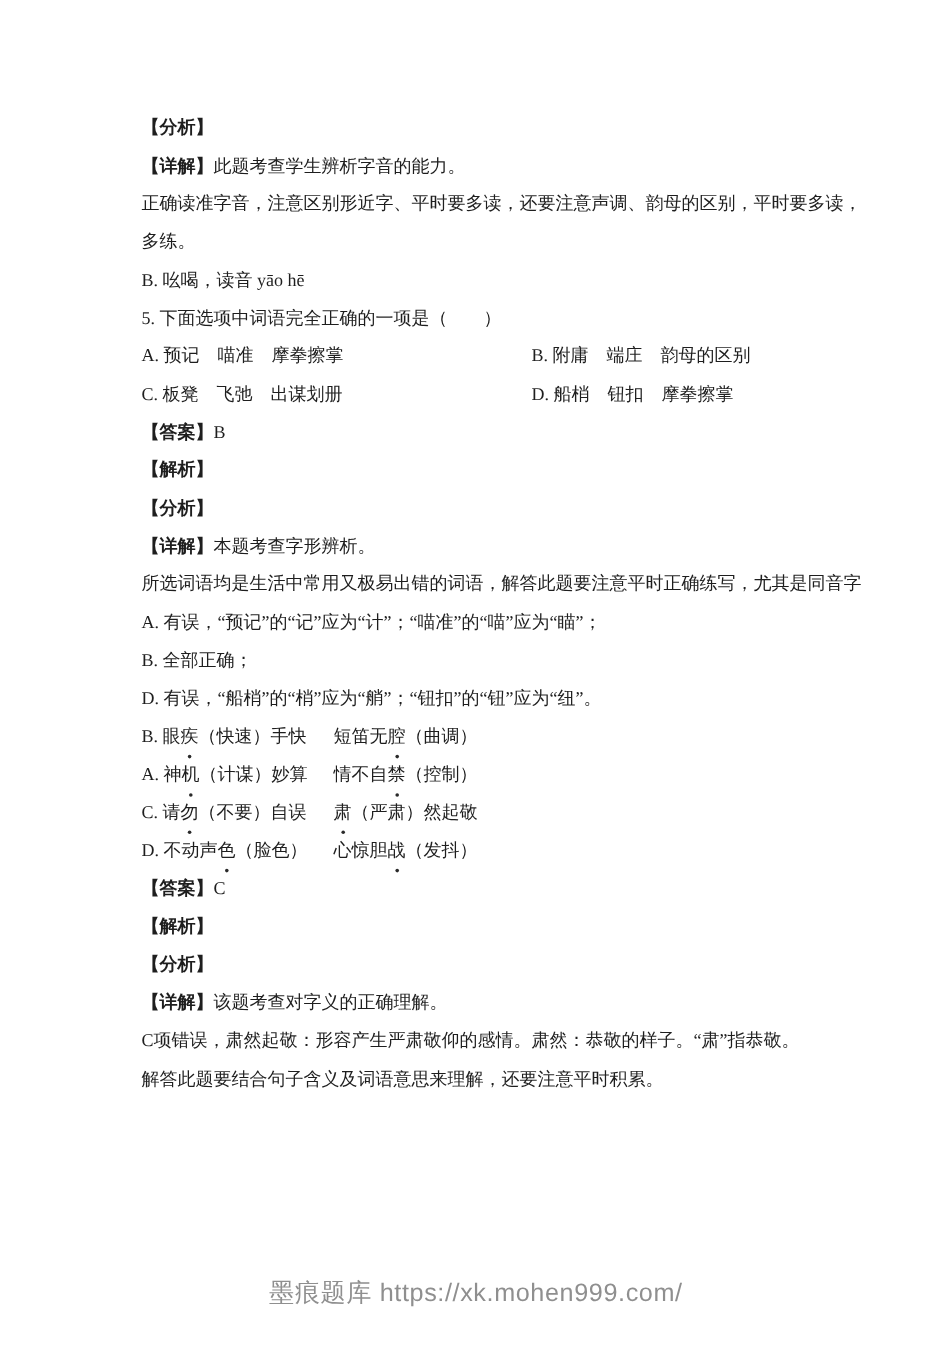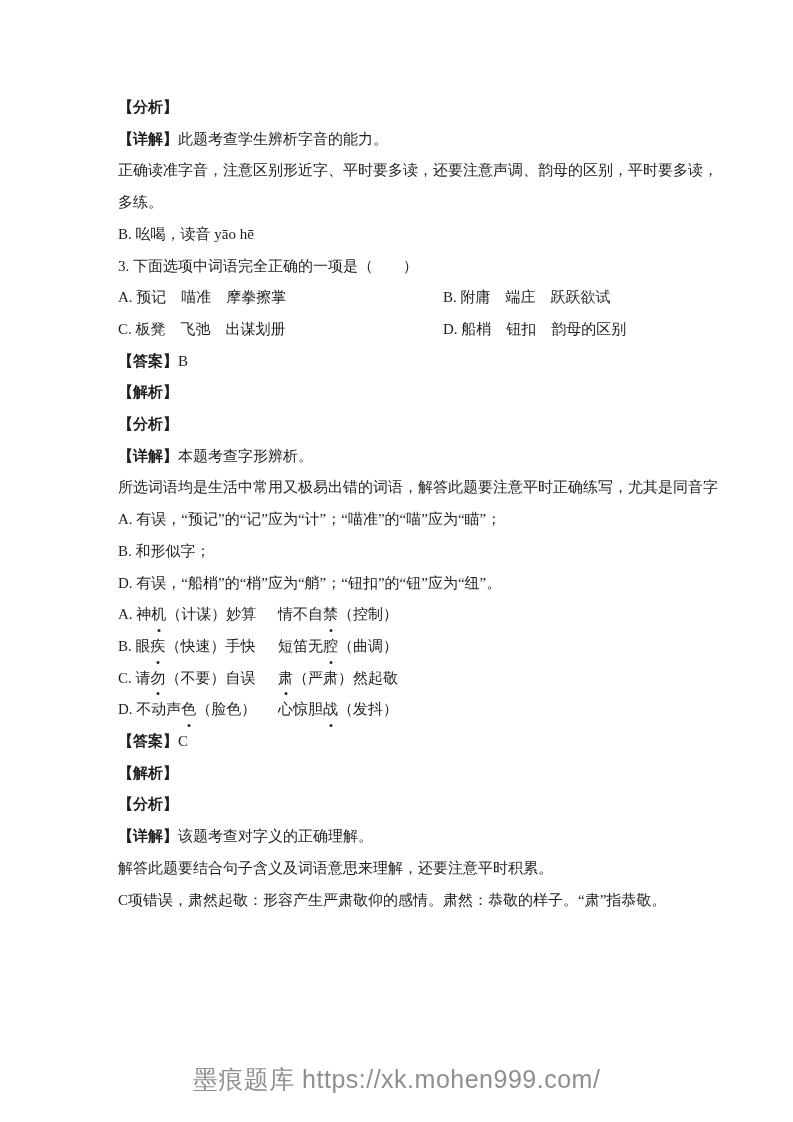--- a/index.html
+++ b/index.html
@@ -39,57 +39,57 @@
     background: #2a2a2a;
     border-radius: 50%;
   }
   .footer {
     position: absolute;
     left: 0;
     width: 100%;
     top: 1063px;
     text-align: center;
     font-family: "Liberation Sans", "DejaVu Sans", sans-serif;
-    font-size: 25px;
+    font-size: 21px;
     color: #8f8f8f;
     letter-spacing: 0.5px;
   }
 </style>
 </head>
 <body>
 
 <div class="page">
   <div class="content">
 
     <p class="line blabel">【分析】</p>
     <p class="line"><span class="blabel">【详解】</span><span>此题考查学生辨析字音的能力。</span></p>
     <p class="line">正确读准字音，注意区别形近字、平时要多读，还要注意声调、韵母的区别，平时要多读，</p>
     <p class="line">多练。</p>
     <p class="line">B. 吆喝，读音 yāo hē</p>
 
-    <p class="line">3. 下面选项中词语完全正确的一项是（　　）</p>
-    <p class="line"><span class="q3left">A. 预记　喵准　摩拳擦掌</span><span>B. 附庸　端庄　跃跃欲试</span></p>
-    <p class="line"><span class="q3left">C. 板凳　飞弛　出谋划册</span><span>D. 船梢　钮扣　韵母的区别</span></p>
+    <p class="line">5. 下面选项中词语完全正确的一项是（　　）</p>
+    <p class="line"><span class="q3left">A. 预记　喵准　摩拳擦掌</span><span>B. 附庸　端庄　韵母的区别</span></p>
+    <p class="line"><span class="q3left">C. 板凳　飞弛　出谋划册</span><span>D. 船梢　钮扣　摩拳擦掌</span></p>
     <p class="line"><span class="blabel">【答案】</span><span>B</span></p>
     <p class="line blabel">【解析】</p>
     <p class="line blabel">【分析】</p>
     <p class="line"><span class="blabel">【详解】</span><span>本题考查字形辨析。</span></p>
     <p class="line">所选词语均是生活中常用又极易出错的词语，解答此题要注意平时正确练写，尤其是同音字</p>
     <p class="line">A. 有误，“预记”的“记”应为“计”；“喵准”的“喵”应为“瞄”；</p>
-    <p class="line">B. 和形似字；</p>
+    <p class="line">B. 全部正确；</p>
     <p class="line">D. 有误，“船梢”的“梢”应为“艄”；“钮扣”的“钮”应为“纽”。</p>
 
+    <p class="line"><span class="q4left"><span>B. 眼</span><span class="em-dot">疾</span><span>（快速）手快</span></span><span><span>短笛无</span><span class="em-dot">腔</span><span>（曲调）</span></span></p>
     <p class="line"><span class="q4left"><span>A. 神</span><span class="em-dot">机</span><span>（计谋）妙算</span></span><span><span>情不自</span><span class="em-dot">禁</span><span>（控制）</span></span></p>
-    <p class="line"><span class="q4left"><span>B. 眼</span><span class="em-dot">疾</span><span>（快速）手快</span></span><span><span>短笛无</span><span class="em-dot">腔</span><span>（曲调）</span></span></p>
     <p class="line"><span class="q4left"><span>C. 请</span><span class="em-dot">勿</span><span>（不要）自误</span></span><span><span></span><span class="em-dot">肃</span><span>（严肃）然起敬</span></span></p>
     <p class="line"><span class="q4left"><span>D. 不动声</span><span class="em-dot">色</span><span>（脸色）</span></span><span><span>心惊胆</span><span class="em-dot">战</span><span>（发抖）</span></span></p>
 
     <p class="line"><span class="blabel">【答案】</span><span>C</span></p>
     <p class="line blabel">【解析】</p>
     <p class="line blabel">【分析】</p>
     <p class="line"><span class="blabel">【详解】</span><span>该题考查对字义的正确理解。</span></p>
+    <p class="line">C项错误，肃然起敬：形容产生严肃敬仰的感情。肃然：恭敬的样子。“肃”指恭敬。</p>
     <p class="line">解答此题要结合句子含义及词语意思来理解，还要注意平时积累。</p>
-    <p class="line">C项错误，肃然起敬：形容产生严肃敬仰的感情。肃然：恭敬的样子。“肃”指恭敬。</p>
 
   </div>
 
   <div class="footer">墨痕题库 https://xk.mohen999.com/</div>
 </div>
 
 </body></html>

